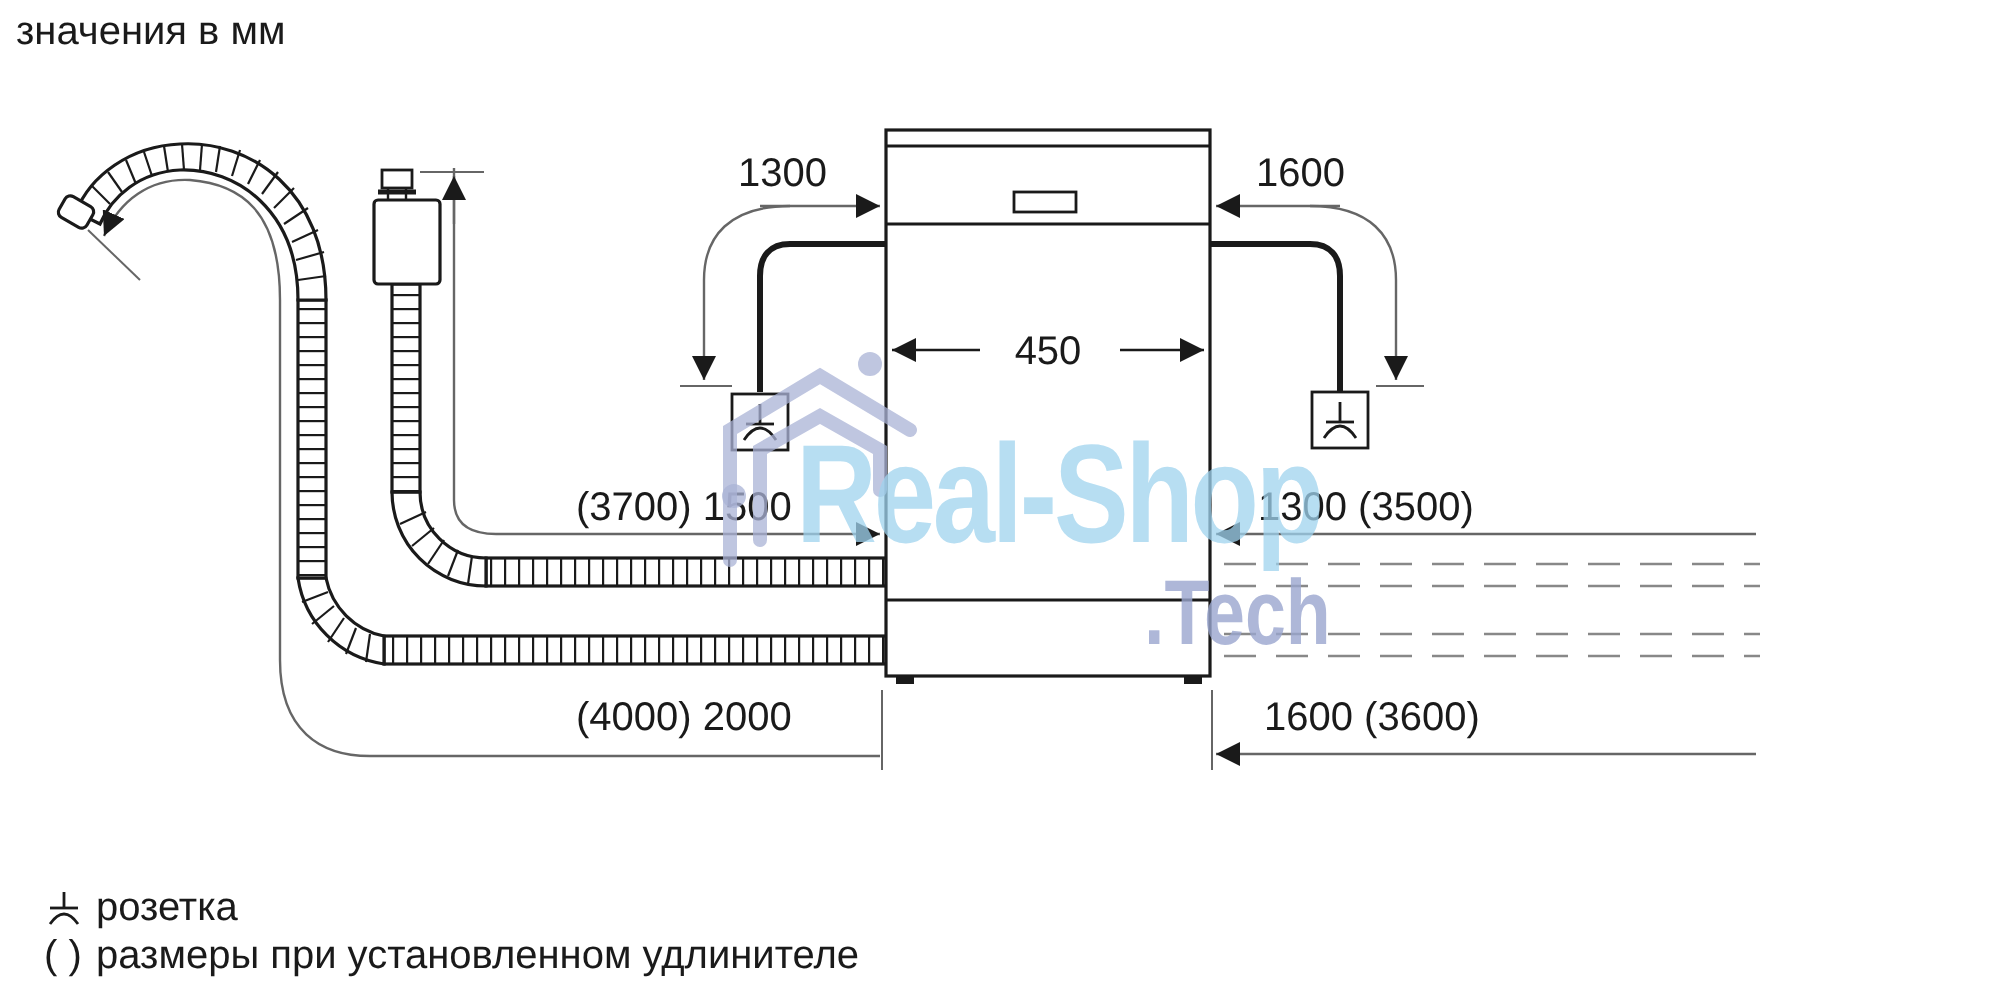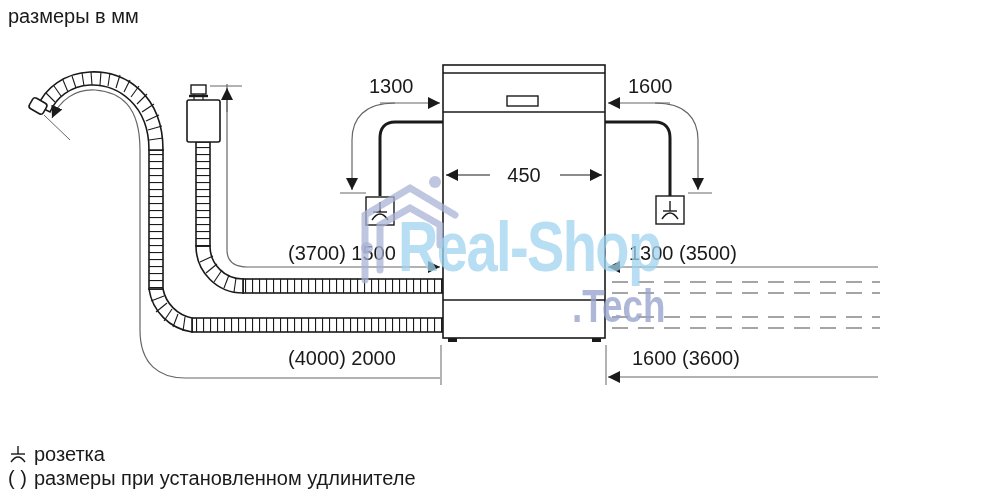--- a/index.html
+++ b/index.html
@@ -2,30 +2,30 @@
 <html><head>
 <meta charset="utf-8">
 <style>
   html, body { margin: 0; padding: 0; background: #ffffff; }
   body { width: 1000px; height: 500px; position: relative; overflow: hidden;
          font-family: "Liberation Sans", sans-serif; color: #1a1a1a; }
   .stage { position: absolute; left: 0; top: 0; width: 1000px; height: 500px; }
   svg text { font-family: "Liberation Sans", sans-serif; fill: #1a1a1a; }
   .lbl { font-size: 20px; }
   .title { position: absolute; left: 8px; top: 5px; font-size: 20px; }
-  .legend { position: absolute; left: 8px; top: 442px; font-size: 20px; line-height: 24px; }
+  .legend { position: absolute; left: 22px; top: 442px; font-size: 20px; line-height: 24px; }
   .legend-row { display: flex; align-items: center; white-space: nowrap; }
   .legend-sym { display: inline-block; width: 20px; height: 20px; margin-right: 6px; }
   .legend-paren { display: inline-block; width: 20px; margin-right: 6px; }
   .wm { position: absolute; pointer-events: none; }
 </style>
 </head>
 <body>
 
-<div class="title">размеры в мм</div>
+<div class="title">значения в мм</div>
 
 <svg class="stage" viewBox="0 0 1000 500" width="1000" height="500" xmlns="http://www.w3.org/2000/svg">
   <defs>
     <marker id="arr" viewBox="0 0 10 10" refX="10" refY="5" markerWidth="12" markerHeight="12" markerUnits="userSpaceOnUse" orient="auto">
       <path d="M0,0 L10,5 L0,10 z" fill="#1a1a1a"></path>
     </marker>
     <pattern id="ribH" width="7" height="14" patternUnits="userSpaceOnUse">
       <rect x="0" y="0" width="7" height="14" fill="#fff"></rect>
       <line x1="0.5" y1="0" x2="0.5" y2="14" stroke="#1a1a1a" stroke-width="1.2"></line>
     </pattern>

